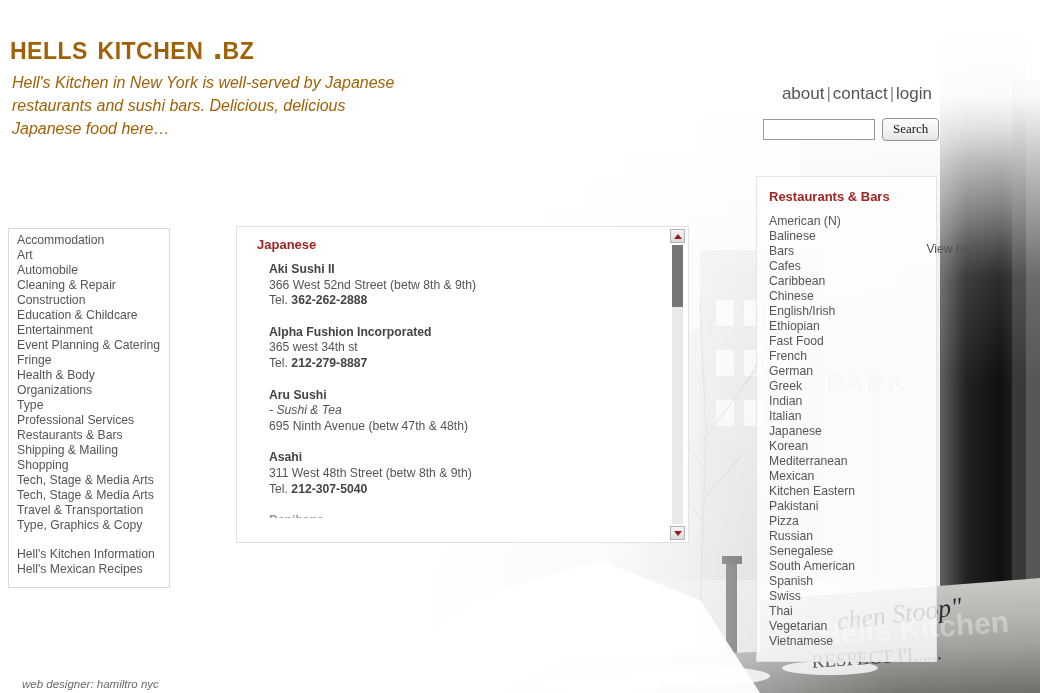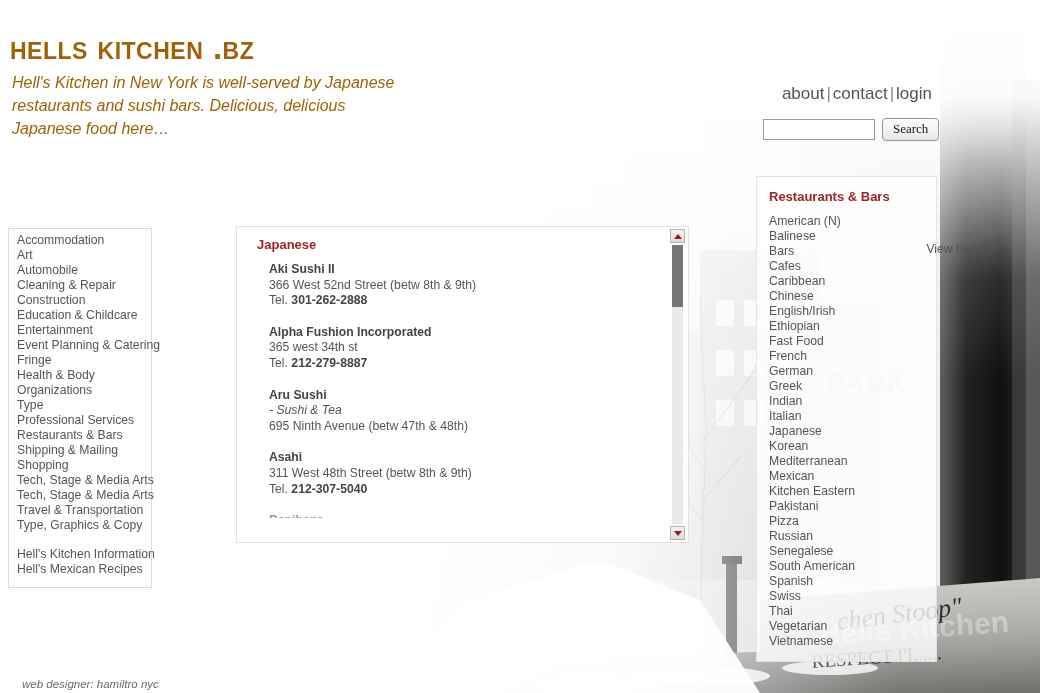--- a/index.html
+++ b/index.html
@@ -126,21 +126,21 @@
     background: linear-gradient(to bottom, #fdfdfd 0%, #f3f3f3 50%, #e6e6e6 100%);
     cursor: pointer;
     line-height: 1.2;
   }
 
   
   #left-sidebar {
     position: absolute;
     left: 8px;
     top: 228px;
-    width: 144px;
+    width: 162px;
     background: rgba(255,255,255,0.9);
     border: 1px solid #dcdcdc;
     padding: 4px 0 10px 0;
     box-sizing: border-box;
   }
   #left-sidebar .cat {
     display: block;
     font-size: 12.2px;
     line-height: 15px;
     color: #555;
@@ -446,21 +446,21 @@
     <a class="cat" href="#">Hell's Mexican Recipes</a>
   </nav>
 
   <section id="content-panel">
     <div id="content-inner">
       <h2 id="cuisine-heading">Japanese</h2>
 
       <div class="listing">
         <span class="name">Aki Sushi II</span>
         <span class="addr">366 West 52nd Street (betw 8th &amp; 9th)</span>
-        <span class="tel"><span>Tel.</span> <b>301-262-2888</b></span>
+        <span class="tel"><span>Tel.</span> <b>362-262-2888</b></span>
       </div>
 
       <div class="listing">
         <span class="name">Alpha Fushion Incorporated</span>
         <span class="addr">365 west 34th st</span>
         <span class="tel"><span>Tel.</span> <b>212-279-8887</b></span>
       </div>
 
       <div class="listing">
         <span class="name">Aru Sushi</span>

